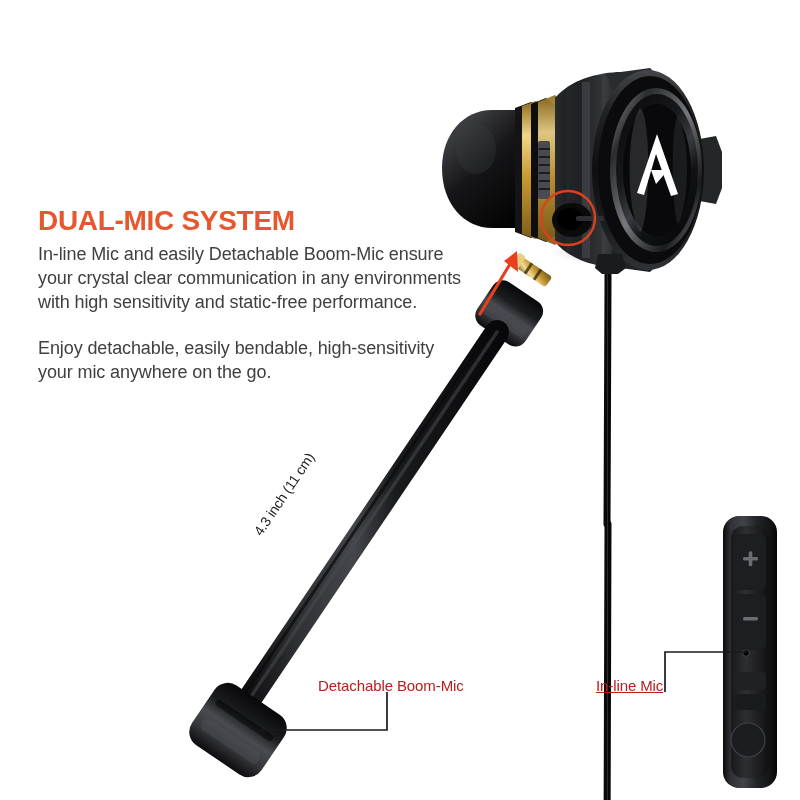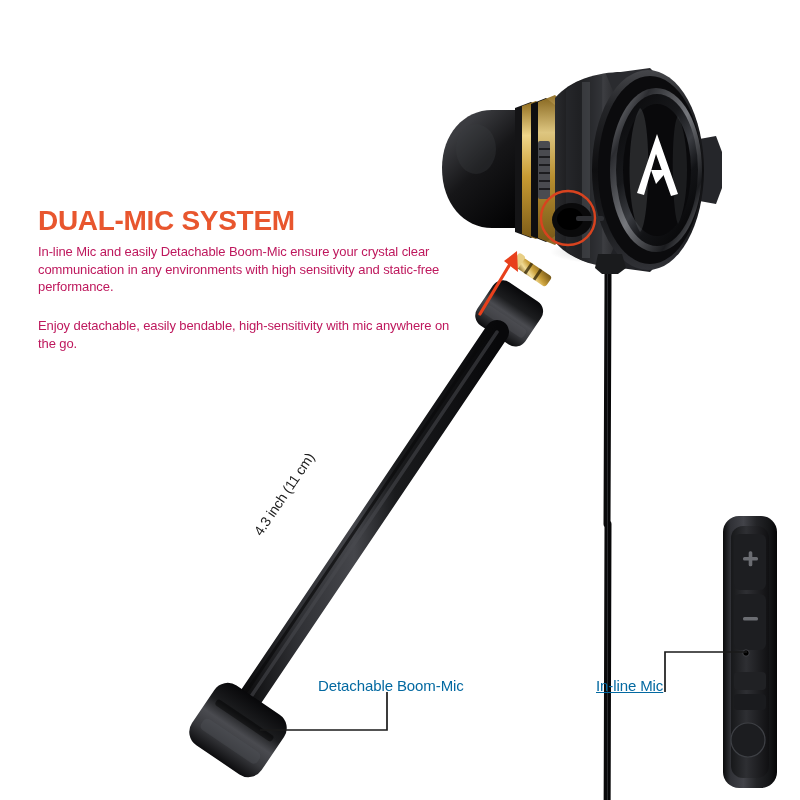--- a/index.html
+++ b/index.html
@@ -14,27 +14,27 @@
   #stage{position:absolute;left:10px;top:0;width:664px;height:800px;margin-top:46px;}
 
   
   .copy{position:absolute;left:28px;top:160px;width:430px;}
   .headline{
     font-size:28px;font-weight:bold;letter-spacing:-0.3px;
     color:#e8562e;margin:0 0 8px 0;line-height:1.05;
     font-family:"Liberation Sans", sans-serif;
   }
   .para{
-    font-size:13px;line-height:1.33;color:#be185d;
+    font-size:18px;line-height:1.33;color:#404040;
     margin:0;letter-spacing:-0.1px;
   }
   .para.second{margin-top:22px;}
 
   
-  .anno{position:absolute;font-size:15px;color:#0369a1;white-space:nowrap;letter-spacing:-0.1px;}
+  .anno{position:absolute;font-size:15px;color:#b91c1c;white-space:nowrap;letter-spacing:-0.1px;}
   #label-boom{left:308px;top:631px;}
   #label-inline{left:586px;top:631px;text-decoration:underline;}
 
   
   #dim-label{
     position:absolute;left:247px;top:480px;
     font-size:14px;color:#1d1d1d;white-space:nowrap;
     transform:rotate(-56deg);transform-origin:left center;
     letter-spacing:-0.2px;
   }
@@ -260,21 +260,21 @@
       <g>
         <circle cx="738" cy="694" r="17" fill="#1c1d20"></circle>
         <circle cx="738" cy="694" r="17" fill="none" stroke="#3e4045" stroke-width="1.2"></circle>
       </g>
     </g>
   </svg>
 
   <div class="copy">
     <h1 class="headline">DUAL-MIC SYSTEM</h1>
     <p class="para">In-line Mic and easily Detachable Boom-Mic ensure your crystal clear communication in any environments with high sensitivity and static-free performance.</p>
-    <p class="para second">Enjoy detachable, easily bendable, high-sensitivity with mic anywhere on the go.</p>
+    <p class="para second">Enjoy detachable, easily bendable, high-sensitivity your mic anywhere on the go.</p>
   </div>
 
   <svg class="layer top" viewBox="0 0 800 800">
 
     <circle cx="558" cy="172" r="27" fill="none" stroke="#d8431f" stroke-width="2.4"></circle>
 
     <g>
       <line x1="470" y1="268" x2="503" y2="213" stroke="#e8401c" stroke-width="3.2" stroke-linecap="round"></line>
       <path d="M507 205 L 508 226 L 494 215 Z" fill="#e8401c"></path>
     </g>

